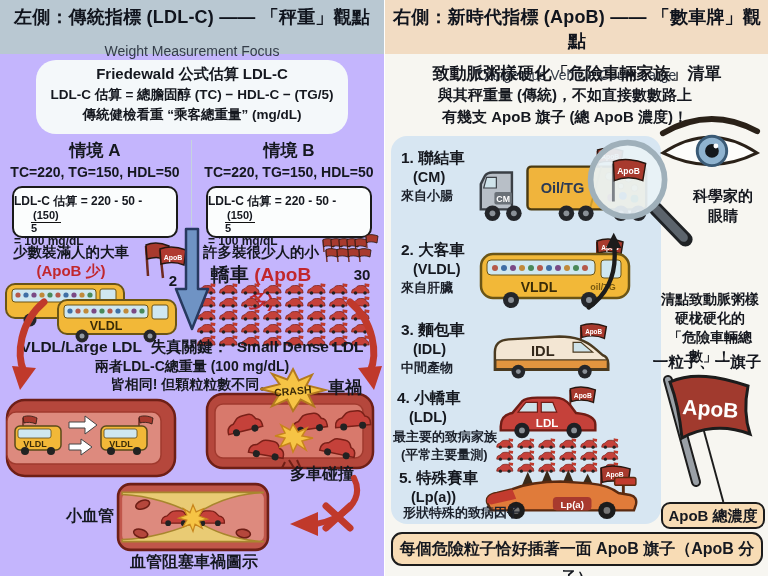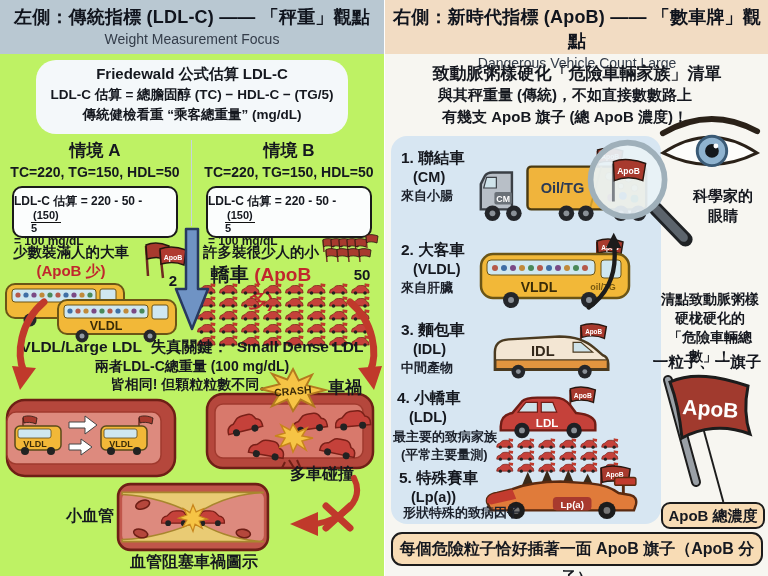--- a/index.html
+++ b/index.html
@@ -1,29 +1,29 @@
 <!DOCTYPE html>
 <html><head>
 <meta charset="utf-8">
 <style>
   *{margin:0;padding:0;box-sizing:border-box}
   html,body{background:#fff}
   body{font-family:"Liberation Sans",sans-serif;color:#15181f}
   .stage{position:relative;width:768px;height:576px;display:flex;overflow:hidden;background:#fff}
   .panel{position:relative;width:384px;height:576px;overflow:hidden}
-  .panel-left{background:#bef264}
+  .panel-left{background:#c4b5fd}
   .panel-right{background:#f7f6f1;border-left:1px solid #fff}
   .abs{position:absolute}
   .c{text-align:center}
   svg{display:block;overflow:visible}
   svg text{font-family:"Liberation Sans",sans-serif;font-weight:700}
   .hdrL{left:0;top:0;width:384px;height:54px;background:#b9c8d2;text-align:center;padding-top:5px}
   .hdrR{left:0;top:0;width:384px;height:54px;background:#f2dcc3;text-align:center;padding-top:5px}
   .hdr-title{font-size:18px;font-weight:700;color:#10141d;letter-spacing:.2px}
-  .hdr-sub{font-size:14px;color:#333c49;margin-top:2px}
+  .hdr-sub{font-size:14px;color:#333c49;margin-top:14px}
   .card{background:#f4f8fa;border-radius:20px;text-align:center;padding-top:5px}
   .calcbox{background:#fbfdfd;border:2px solid #1a1a1a;border-radius:10px;text-align:left;
            font-size:12px;font-weight:700;padding-top:5px}
   .frac{display:inline-flex;flex-direction:column;vertical-align:middle;line-height:1.05;
         font-size:11px;margin-left:17px}
   .frac .ft{border-bottom:1.5px solid #111;padding:0 2px}
   .red{color:#c1272d}
   .flagcluster{display:flex;flex-wrap:wrap;width:56px}
   .flagcluster svg{margin:0 -8px 0 0}
   .flagcluster svg:nth-child(n+6){margin-top:-4px;margin-left:3px}
@@ -168,21 +168,21 @@
       </svg>
         <svg width="16" height="14" viewBox="0 0 16 14">
         <line x1="3" y1="2" x2="4" y2="14" stroke="#6e2a20" stroke-width="1.4"></line>
         <path d="M3,1.5 C7,0 11,0.5 15,2 L14,9 C10,7.5 6,7.5 3.5,8.8 Z" fill="#a83a2e" stroke="#26160f" stroke-width="0.8"></path>
       </svg>
         <svg width="16" height="14" viewBox="0 0 16 14">
         <line x1="3" y1="2" x2="4" y2="14" stroke="#6e2a20" stroke-width="1.4"></line>
         <path d="M3,1.5 C7,0 11,0.5 15,2 L14,9 C10,7.5 6,7.5 3.5,8.8 Z" fill="#a83a2e" stroke="#26160f" stroke-width="0.8"></path>
       </svg>
       </div>
-    <div class="abs c" style="left:346px;top:266px;width:32px;font-size:15px;font-weight:700">50</div>
+    <div class="abs c" style="left:346px;top:266px;width:32px;font-size:15px;font-weight:700">30</div>
 
     <div class="abs cargrid" style="left:196px;top:283px">
       <svg width="20" height="12" viewBox="0 0 40 24">
         <line x1="30" y1="1" x2="30" y2="9" stroke="#7a2018" stroke-width="1.5"></line>
         <path d="M30,1 l9,1 -1,6 -8,-1 z" fill="#c0392b"></path>
         <path d="M3,19 Q3,12 10,11 L14,7 Q16,5 21,5 L26,5 Q30,5 32,9 L33,11 Q38,12 38,18 L38,20 L3,20 Z" fill="#c5413a" stroke="#7a2018" stroke-width="1.5"></path>
         <circle cx="11" cy="20" r="3.5" fill="#222"></circle>
           <circle cx="30" cy="20" r="3.5" fill="#222"></circle>
       </svg>
     <svg width="20" height="12" viewBox="0 0 40 24">

